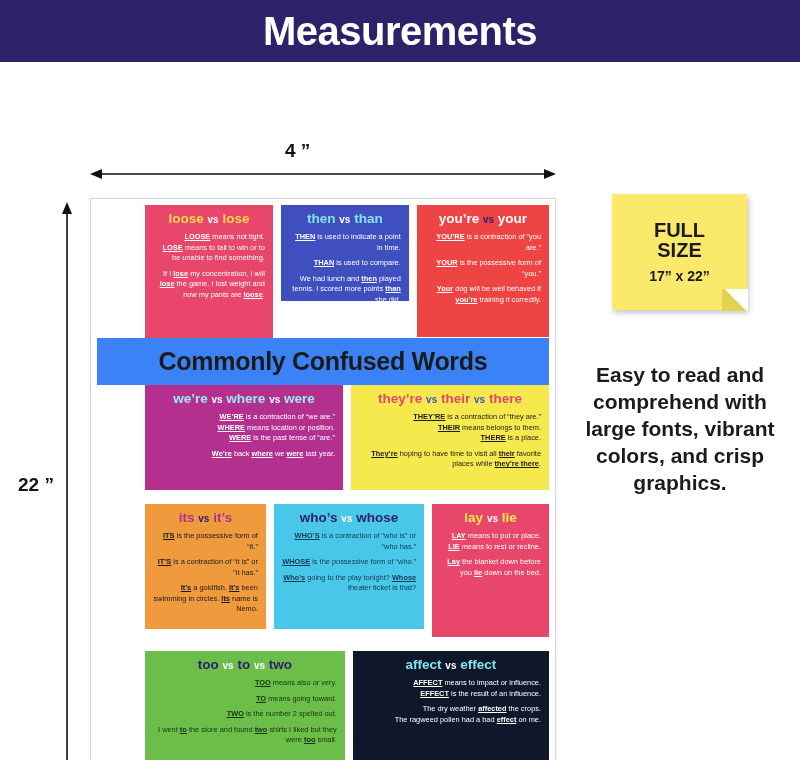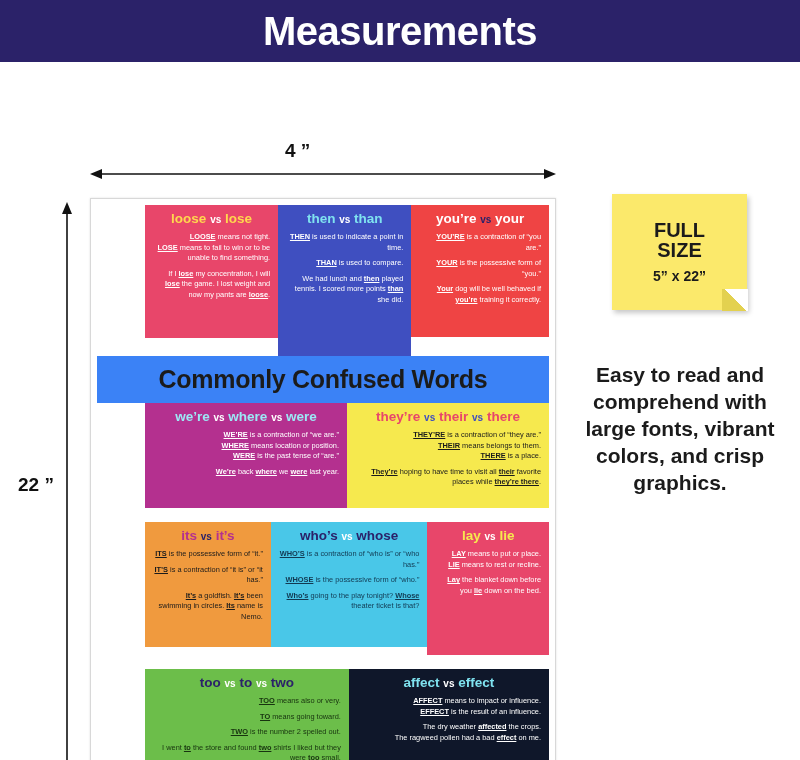--- a/index.html
+++ b/index.html
@@ -47,21 +47,21 @@
   .poster {
     position: absolute;
     left: 90px; top: 136px;
     width: 466px; height: 592px;
     background: #ffffff;
     border: 1px solid #d8d8d8;
     padding: 6px;
     display: flex; flex-direction: column;
     box-shadow: 0 0 2px rgba(0,0,0,.12);
   }
-  .prow { display: flex; gap: 0; padding-left: 48px; }
+  .prow { display: flex; gap: 8px; padding-left: 48px; }
   .prow + .prow { margin-top: 14px; }
 
   .card { padding: 7px 8px 6px 8px; position: relative; overflow: hidden; }
   .card h3 {
     text-align: center;
     font-size: 13.5px;
     font-weight: bold;
     margin-bottom: 6px;
     line-height: 1.05;
   }
@@ -149,21 +149,21 @@
       <div class="card" style="width:145px;height:133px;background:#e8466a;color:#ffffff">
         <h3 style="color:#ffd84d">
           <span>loose</span>
           <span class="vs" style="color:#ffffff">vs</span>
           <span>lose</span>
         </h3>
         <p><span class="ub">LOOSE</span> means not tight.<br><span class="ub">LOSE</span> means to fail to win or to be unable to find something.</p>
         <p>If I <span class="ub">lose</span> my concentration, I will <span class="ub">lose</span> the game. I lost weight and now my pants are <span class="ub">loose</span>.</p>
       </div>
 
-      <div class="card" style="width:145px;height:151px;background:#3f4fc0;color:#ffffff">
+      <div class="card" style="width:145px;height:96px;background:#3f4fc0;color:#ffffff">
         <h3 style="color:#7fe3f0">
           <span>then</span>
           <span class="vs" style="color:#ffffff">vs</span>
           <span>than</span>
         </h3>
         <p><span class="ub">THEN</span> is used to indicate a point in time.</p>
         <p><span class="ub">THAN</span> is used to compare.</p>
         <p>We had lunch and <span class="ub">then</span> played tennis. I scored more points <span class="ub">than</span> she did.</p>
       </div>
 
@@ -267,17 +267,17 @@
         <p><span class="ub">AFFECT</span> means to impact or influence.<br><span class="ub">EFFECT</span> is the result of an influence.</p>
         <p>The dry weather <span class="ub">affected</span> the crops.<br>The ragweed pollen had a bad <span class="ub">effect</span> on me.</p>
         <div class="credit">© 2020 ZuCo® / awooproducts.com</div>
       </div>
     </div>
   </div>
 
   <div class="sticky">
     <div class="fs1">FULL</div>
     <div class="fs1">SIZE</div>
-    <div class="fs2">5” x 22”</div>
+    <div class="fs2">17” x 22”</div>
   </div>
 
   <div class="right-copy">Easy to read and comprehend with large fonts, vibrant colors, and crisp graphics.</div>
 </div>
 
 </body></html>

